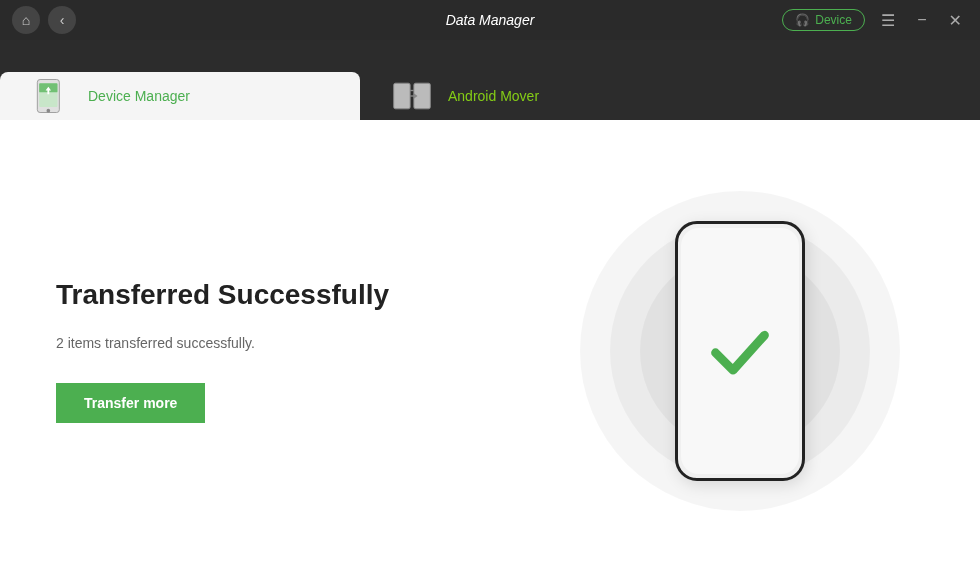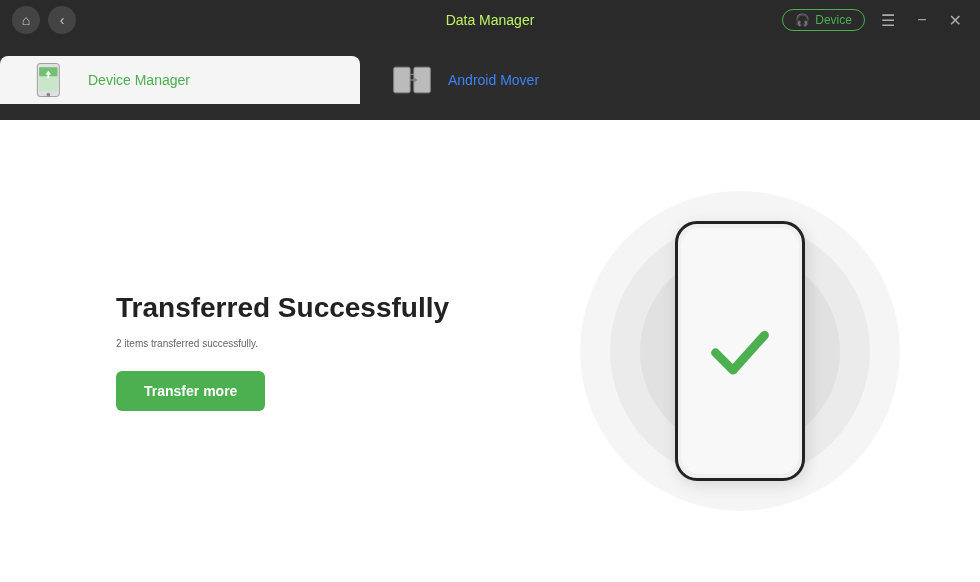--- a/index.html
+++ b/index.html
@@ -39,26 +39,27 @@
       background: #444;
       cursor: pointer;
       display: flex;
       align-items: center;
       justify-content: center;
       color: #ccc;
       font-size: 14px;
     }
 
     .titlebar-title {
-      color: #bef264;
+      color: #ffffff;
       font-size: 14px;
       font-weight: 500;
       position: absolute;
       left: 50%;
       transform: translateX(-50%);
+      font-style: italic;
     }
 
     .titlebar-right {
       display: flex;
       align-items: center;
       gap: 10px;
     }
 
     .support-btn {
       border: 1.5px solid #4caf50;
@@ -78,21 +79,21 @@
       border: none;
       color: #aaa;
       font-size: 16px;
       cursor: pointer;
       padding: 2px 6px;
     }
 
     
     .tabbar {
       display: flex;
-      align-items: center;
+      align-items: flex-end;
       background: #2c2c2c;
       height: 80px;
       flex-shrink: 0;
     }
 
     .tab {
       display: flex;
       align-items: center;
       gap: 12px;
       padding: 0 28px;
@@ -119,63 +120,63 @@
     .tab-label {
       font-size: 14px;
       font-weight: 500;
     }
 
     .tab.active .tab-label {
       color: #4caf50;
     }
 
     .tab:not(.active) .tab-label {
-      color: #3b82f6;
+      color: #84cc16;
     }
 
     
     .phone-icon-svg {
       width: 44px;
       height: 44px;
     }
 
     
     .main-content {
       flex: 1;
       background: #ffffff;
       display: flex;
       align-items: center;
       position: relative;
       overflow: hidden;
     }
 
     .left-section {
-      padding-left: 116px;
+      padding-left: 56px;
       display: flex;
       flex-direction: column;
-      gap: 14px;
+      gap: 24px;
       z-index: 2;
     }
 
     .success-title {
       font-size: 28px;
       font-weight: 700;
       color: #222;
     }
 
     .success-subtitle {
-      font-size: 10px;
+      font-size: 14px;
       color: #666;
     }
 
     .transfer-more-btn {
       background: #4caf50;
       color: white;
       border: none;
-      border-radius: 6px;
+      border-radius: 0;
       padding: 12px 28px;
       font-size: 14px;
       font-weight: 600;
       cursor: pointer;
       width: fit-content;
       margin-top: 8px;
     }
 
     
     .right-section {

